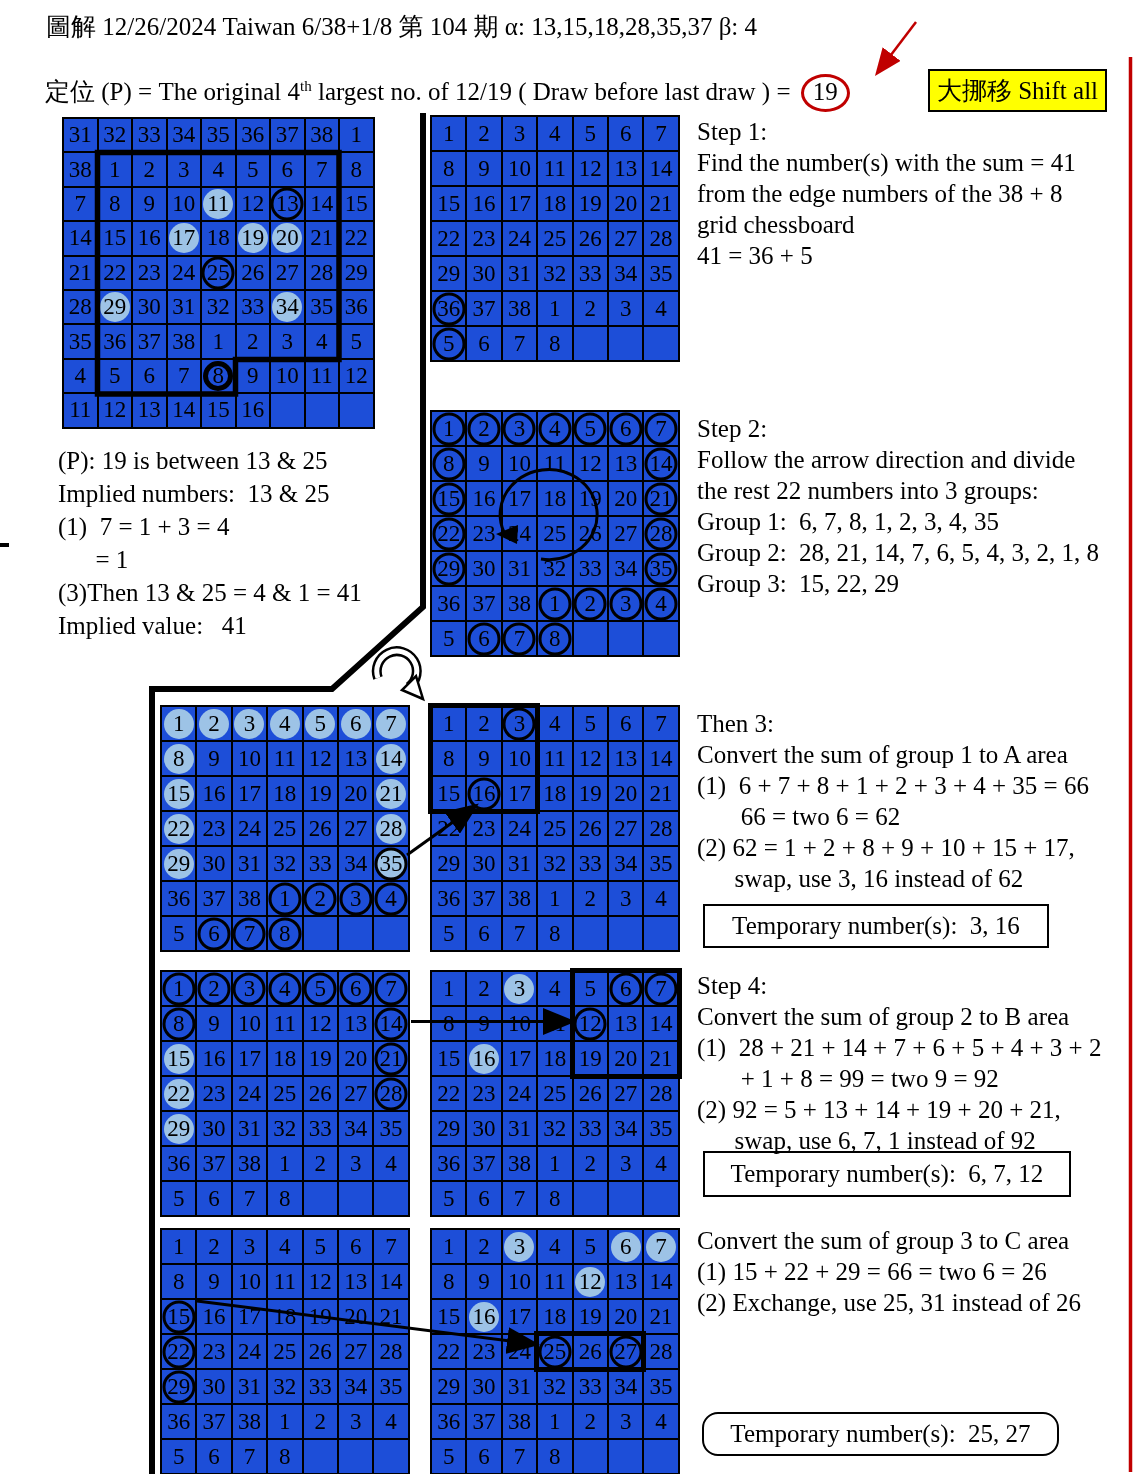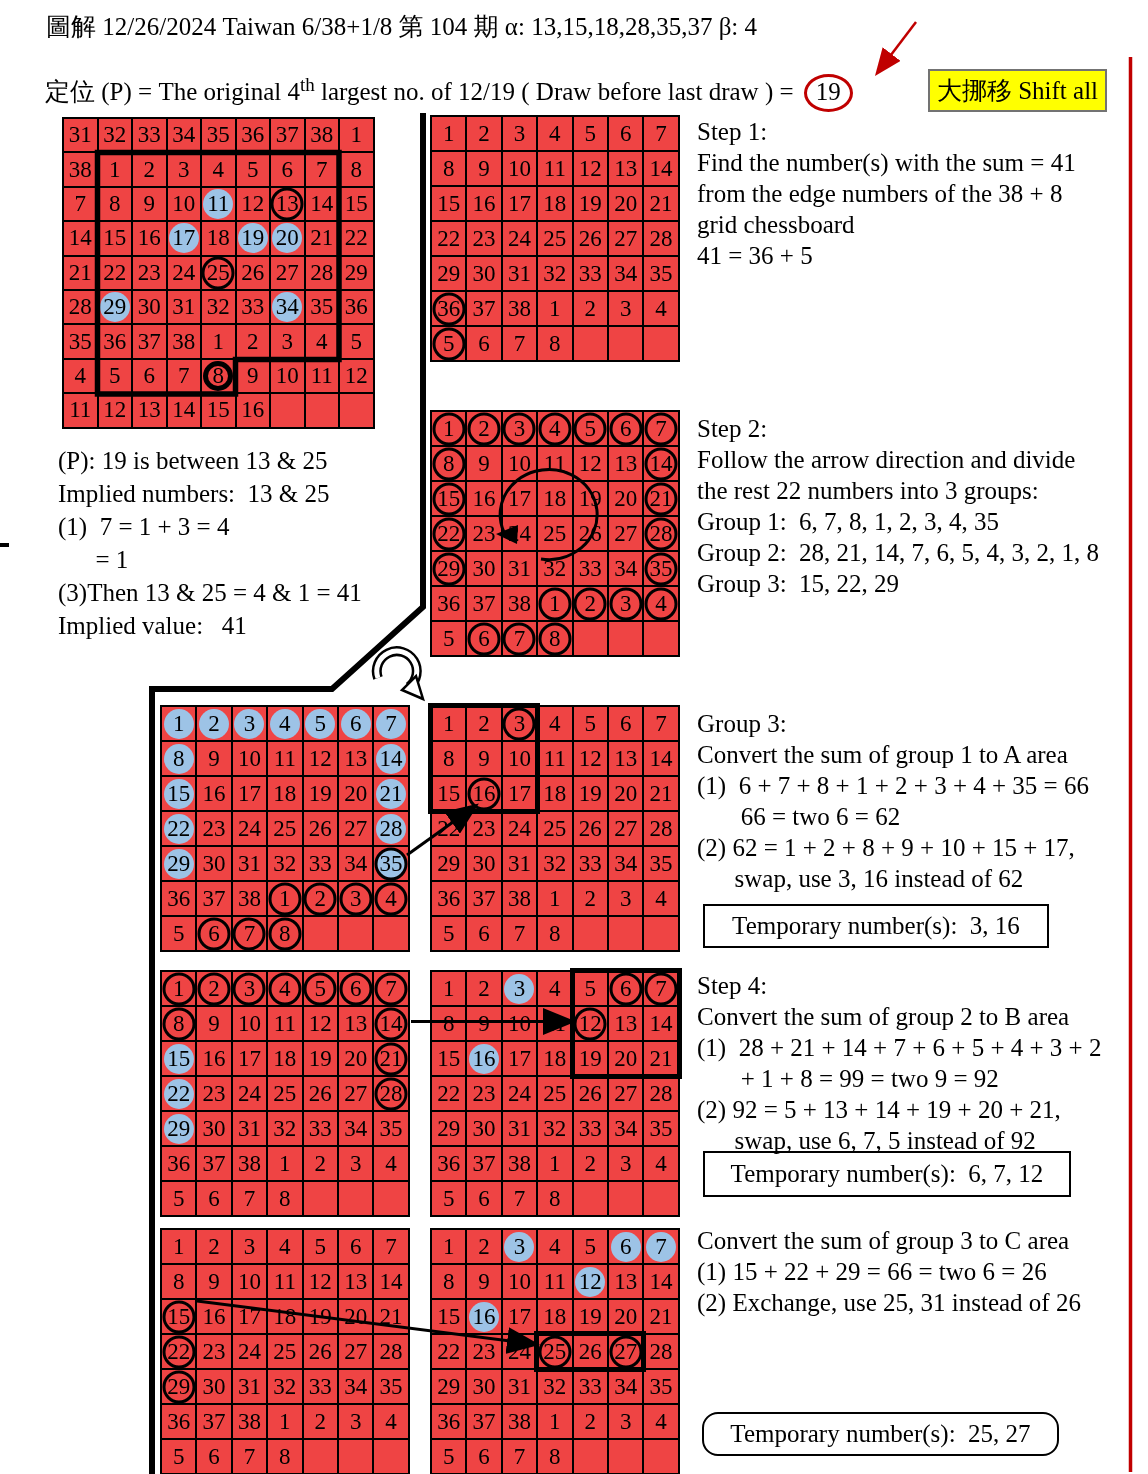--- a/index.html
+++ b/index.html
@@ -1,36 +1,36 @@
 <!DOCTYPE html>
 <html><head>
 <meta charset="utf-8">
 <style>
   html,body{margin:0;padding:0;background:#fff;}
   .canvas{position:relative;width:1148px;height:1474px;background:#ffffff;
           font-family:"Liberation Serif",serif;color:#000;overflow:hidden;}
   .title{position:absolute;left:46px;top:10px;font-size:25px;white-space:nowrap;}
   .subtitle{position:absolute;left:45px;top:74px;font-size:25px;white-space:nowrap;}
-  .subtitle sup{font-size:19px;}
+  .subtitle sup{font-size:15px;}
   .circled{display:inline-block;border:3.5px solid #C00000;border-radius:50%;
            padding:2px 9px 5px;margin-left:4px;line-height:1;}
   .shiftbox{position:absolute;left:928px;top:69px;width:179px;height:43px;background:#FFFF00;
-            border:2px solid #737373;display:flex;align-items:center;justify-content:center;
+            border:2px solid #000000;display:flex;align-items:center;justify-content:center;
             font-size:25px;box-sizing:border-box;white-space:pre;}
   .pnotes{position:absolute;left:58px;top:447px;font-size:25px;}
   .pnotes .tline{height:33px;white-space:pre;}
   .step{position:absolute;left:697px;font-size:25px;}
   .step .tline{height:31px;white-space:pre;}
   .s1{top:118px}.s2{top:415px}.s3{top:710px}.s4{top:972px}.s5{top:1227px}
   .tempbox{position:absolute;border:2.5px solid #000;display:flex;align-items:center;
            justify-content:center;font-size:25px;box-sizing:border-box;white-space:pre;}
   .t1{left:703px;top:904px;width:346px;height:44px;text-align:center;}
   .t2{left:703px;top:1151px;width:368px;height:46px;}
   .t3{left:702px;top:1412px;width:357px;height:44px;border-radius:16px;}
-  .grid{position:absolute;display:grid;border:1px solid #000;background:#ef4444;}
+  .grid{position:absolute;display:grid;border:1px solid #000;background:#1d4ed8;}
   .g1{left:62px;top:117px;}
   .g2{left:430px;top:115px;}
   .g3{left:430px;top:410px;}
   .g4{left:160px;top:705px;}
   .g5{left:430px;top:705px;}
   .g6{left:160px;top:970px;}
   .g7{left:430px;top:970px;}
   .g8{left:160px;top:1228px;}
   .g9{left:430px;top:1228px;}
   .cell{position:relative;display:flex;align-items:center;justify-content:center;
@@ -1606,37 +1606,37 @@
     <div class="tline">Step 2:</div>
     <div>
         <div class="tline">Follow the arrow direction and divide</div>
         <div class="tline">the rest 22 numbers into 3 groups:</div>
         <div class="tline">Group 1:  6, 7, 8, 1, 2, 3, 4, 35</div>
         <div class="tline">Group 2:  28, 21, 14, 7, 6, 5, 4, 3, 2, 1, 8</div>
         <div class="tline">Group 3:  15, 22, 29</div>
       </div>
   </div>
   <div class="step s3">
-    <div class="tline">Group 3:</div>
+    <div class="tline">Then 3:</div>
     <div>
         <div class="tline">Convert the sum of group 1 to A area</div>
         <div class="tline">(1)  6 + 7 + 8 + 1 + 2 + 3 + 4 + 35 = 66</div>
         <div class="tline">       66 = two 6 = 62</div>
         <div class="tline">(2) 62 = 1 + 2 + 8 + 9 + 10 + 15 + 17,</div>
         <div class="tline">      swap, use 3, 16 instead of 62</div>
       </div>
   </div>
   <div class="step s4">
     <div class="tline">Step 4:</div>
     <div>
         <div class="tline">Convert the sum of group 2 to B area</div>
         <div class="tline">(1)  28 + 21 + 14 + 7 + 6 + 5 + 4 + 3 + 2</div>
         <div class="tline">       + 1 + 8 = 99 = two 9 = 92</div>
         <div class="tline">(2) 92 = 5 + 13 + 14 + 19 + 20 + 21,</div>
-        <div class="tline">      swap, use 6, 7, 5 instead of 92</div>
+        <div class="tline">      swap, use 6, 7, 1 instead of 92</div>
       </div>
   </div>
   <div class="step s5">
     <div>
         <div class="tline">Convert the sum of group 3 to C area</div>
         <div class="tline">(1) 15 + 22 + 29 = 66 = two 6 = 26</div>
         <div class="tline">(2) Exchange, use 25, 31 instead of 26</div>
       </div>
   </div>
 

